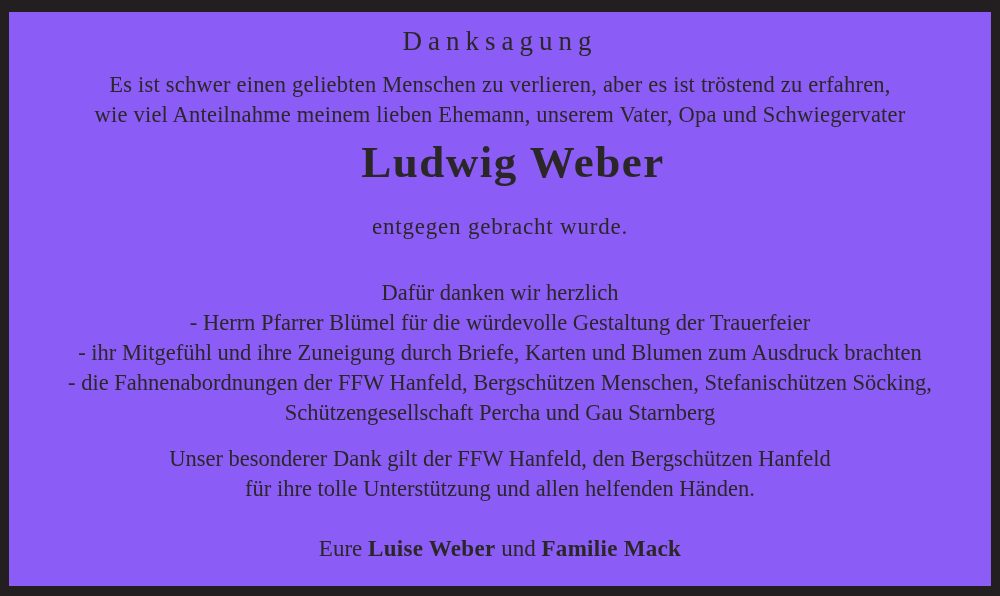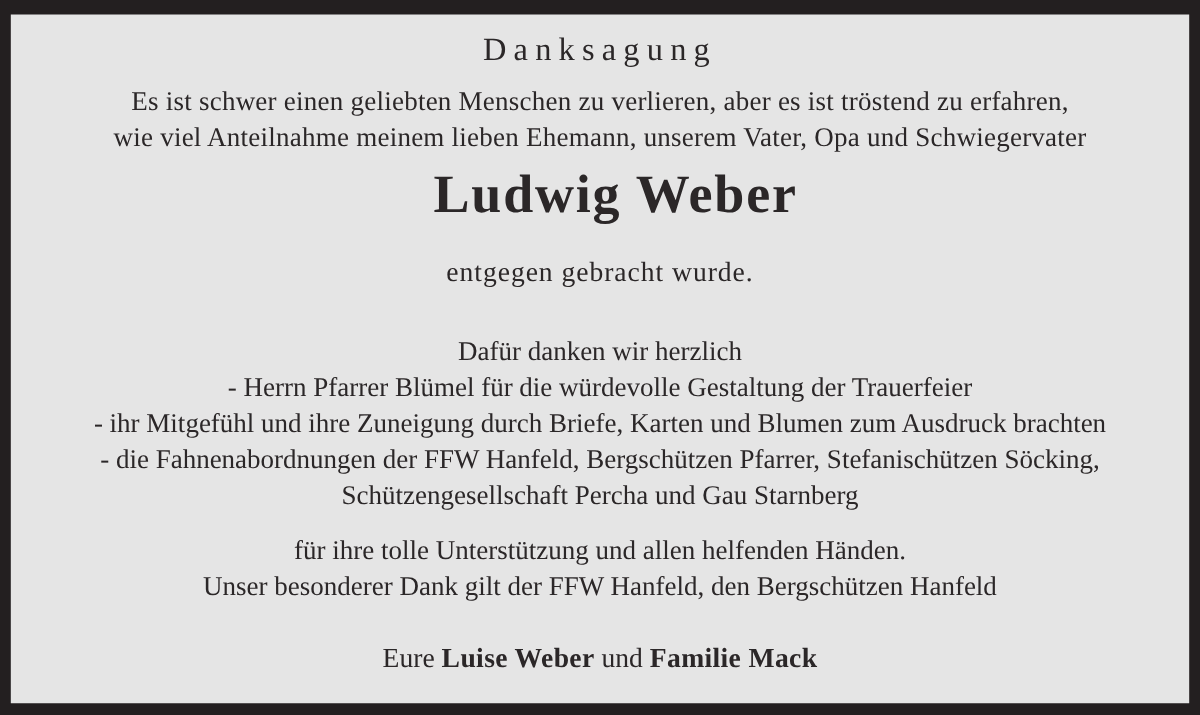--- a/index.html
+++ b/index.html
@@ -18,21 +18,21 @@
     overflow: hidden;
   }
   .frame {
     position: absolute;
     inset: 0;
     box-sizing: border-box;
     border-top: 12px solid #231f20;
     border-left: 9px solid #231f20;
     border-right: 9px solid #231f20;
     border-bottom: 10px solid #231f20;
-    background: #e5e5e5;
+    background: #8b5cf6;
   }
   .content {
     position: relative;
     width: 100%;
     height: 100%;
     text-align: center;
     box-sizing: border-box;
     padding-top: 12px;
   }
   .title {
@@ -98,27 +98,27 @@
       </div>
 
       <div class="deceased-name">Ludwig Weber</div>
 
       <div class="subtitle">entgegen gebracht wurde.</div>
 
       <div class="thanks-block">
         <div>Dafür danken wir herzlich</div>
         <div>- Herrn Pfarrer Blümel für die würdevolle Gestaltung der Trauerfeier</div>
         <div>- ihr Mitgefühl und ihre Zuneigung durch Briefe, Karten und Blumen zum Ausdruck brachten</div>
-        <div>- die Fahnenabordnungen der FFW Hanfeld, Bergschützen Pfarrer, Stefanischützen Söcking,</div>
+        <div>- die Fahnenabordnungen der FFW Hanfeld, Bergschützen Menschen, Stefanischützen Söcking,</div>
         <div>Schützengesellschaft Percha und Gau Starnberg</div>
       </div>
 
       <div class="special-thanks">
+        <div>Unser besonderer Dank gilt der FFW Hanfeld, den Bergschützen Hanfeld</div>
         <div>für ihre tolle Unterstützung und allen helfenden Händen.</div>
-        <div>Unser besonderer Dank gilt der FFW Hanfeld, den Bergschützen Hanfeld</div>
       </div>
 
       <div class="signature">
         <span>Eure </span><b>Luise Weber</b><span> und </span><b>Familie Mack</b>
       </div>
 
     </div>
   </div>
 </div>
 

